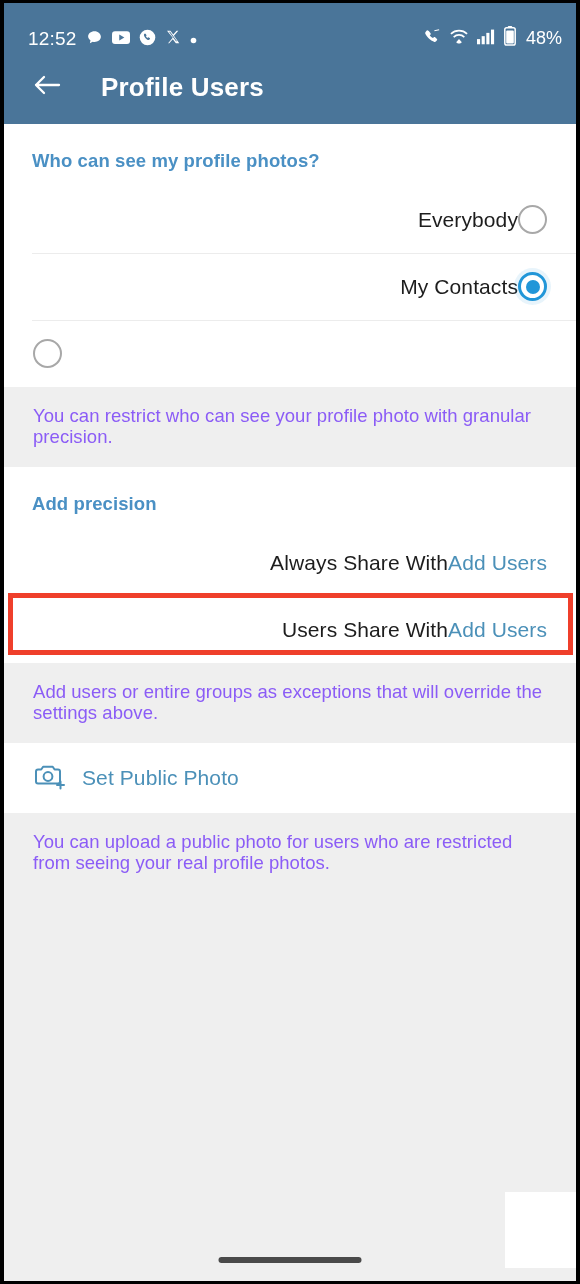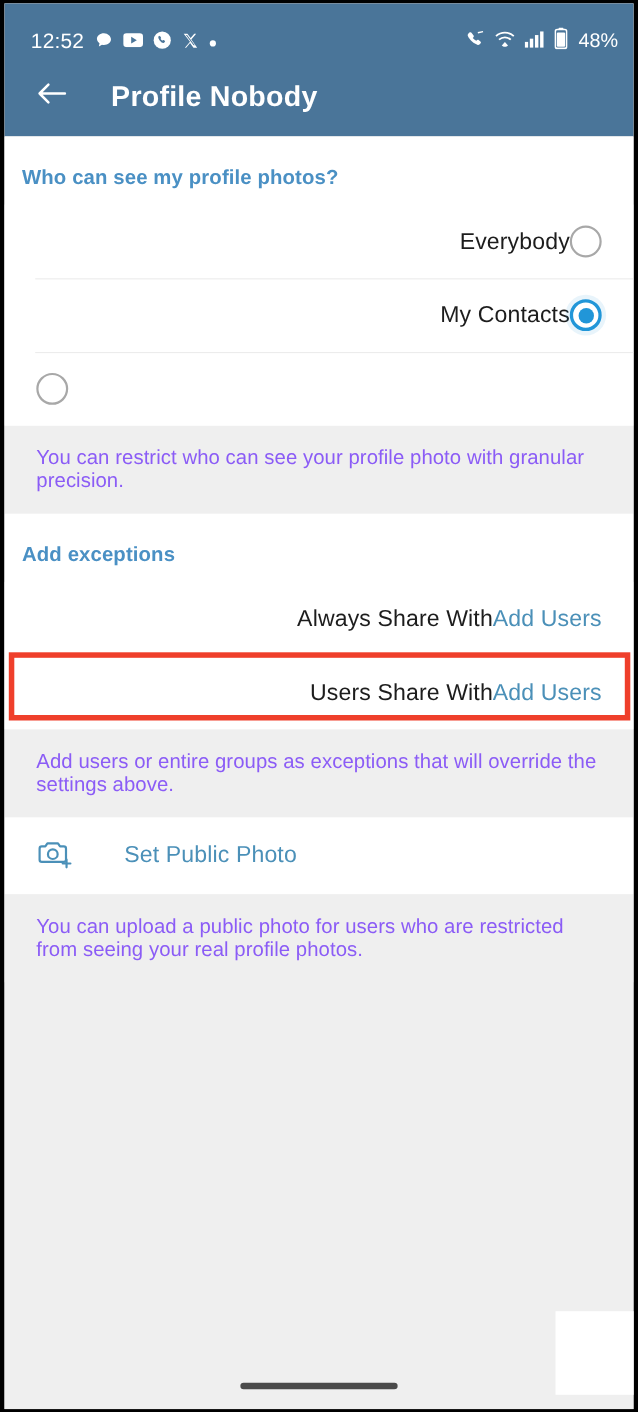--- a/index.html
+++ b/index.html
@@ -94,21 +94,21 @@
     overflow: hidden;
     position: relative;
   }
 
   .card { background: #ffffff; }
 
   .section-header {
     color: #4a90c4;
     font-size: 18.5px;
     font-weight: 700;
-    padding: 26px 0 14px 16px;
+    padding: 26px 0 14px 28px;
     letter-spacing: 0.1px;
   }
 
   .row {
     height: 67px;
     display: flex;
     align-items: center;
     padding: 0 29px;
     position: relative;
     background: #ffffff;
@@ -178,21 +178,21 @@
     height: 70px;
     display: flex;
     align-items: center;
     padding: 0 29px;
     background: #ffffff;
     cursor: pointer;
   }
   .photo-label {
     font-size: 21px;
     color: #4b90b8;
-    margin-left: 44px;
+    margin-left: 13px;
     letter-spacing: 0.1px;
   }
 
   
   .highlight-wrap { position: relative; }
   .highlight-box {
     position: absolute;
     left: 4px;
     top: -3px;
     width: 565px;
@@ -307,21 +307,21 @@
     </div>
 
     <div class="appbar">
       <div class="back-btn">
         <span>
           <svg width="30" height="24" viewBox="0 0 30 24">
             <path fill="none" stroke="#ffffff" stroke-width="2.3" stroke-linecap="round" stroke-linejoin="round" d="M27 12H4M12 4L4 12l8 8"></path>
           </svg>
         </span>
       </div>
-      <div class="appbar-title">Profile Nobody</div>
+      <div class="appbar-title">Profile Users</div>
     </div>
 
     <div class="content">
 
       <div class="card">
         <div class="section-header">Who can see my profile photos?</div>
 
         <div class="row">
           <span class="row-label">Everybody</span>
           <span class="radio"></span>
@@ -333,21 +333,21 @@
         </div>
 
         <div class="row">
           <span class="radio"></span>
         </div>
       </div>
 
       <div class="note">You can restrict who can see your profile photo with granular precision.</div>
 
       <div class="card">
-        <div class="section-header">Add exceptions</div>
+        <div class="section-header">Add precision</div>
 
         <div class="row">
           <span class="row-label">Always Share With</span>
           <span class="row-action">Add Users</span>
         </div>
 
         <div class="highlight-wrap">
           <div class="row">
             <span class="row-label">Users Share With</span>
             <span class="row-action">Add Users</span>

